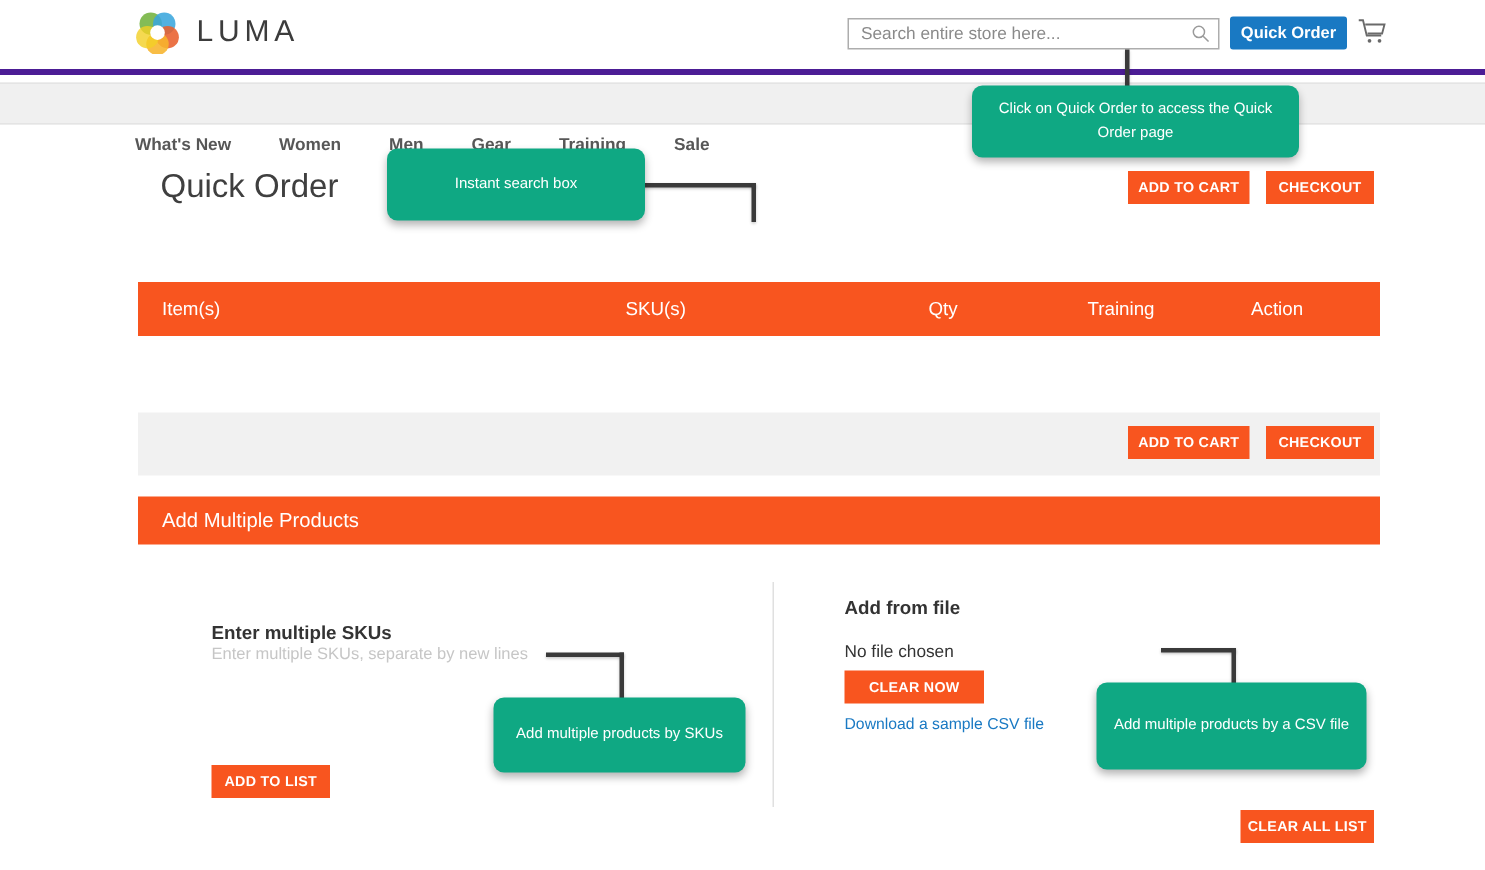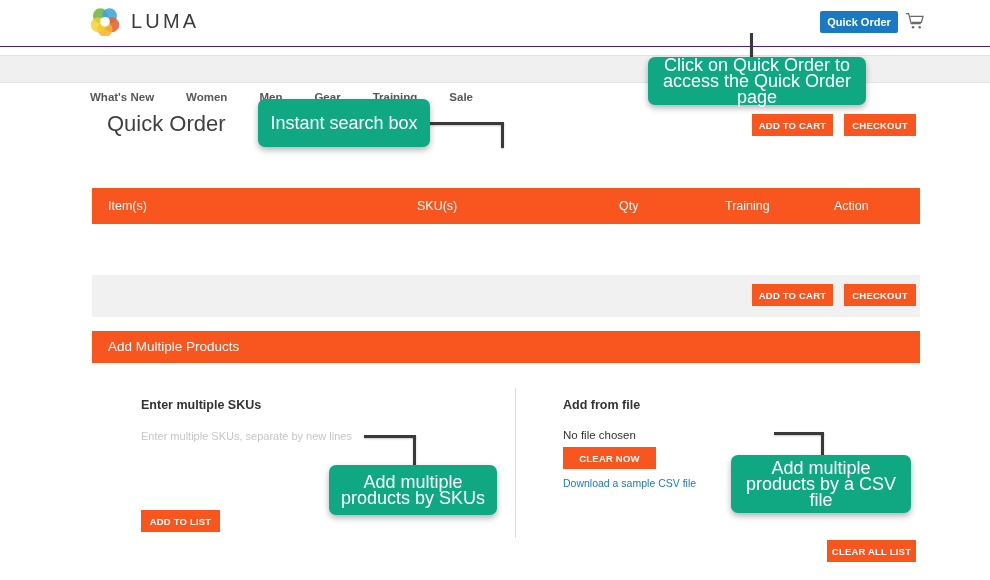--- a/index.html
+++ b/index.html
@@ -13,21 +13,21 @@
     position: relative;
     width: 990px; height: 580px;
     background: #ffffff;
   }
 
   
   .header {
     position: absolute; left: 0; top: 0;
     width: 990px; height: 46px;
     background: #ffffff;
-    border-bottom: 1px solid #4c1d95;
+    border-bottom: 4px solid #4c1d95;
   }
   .logo-wrap {
     position: absolute; left: 90px; top: 6px;
     display: flex; align-items: center; gap: 11px;
   }
   .logo-mark { width: 30px; height: 30px; display:block; }
   .logo-text {
     font-size: 20px; letter-spacing: 3.2px;
     color: #3c3c3c; font-weight: 400;
   }
@@ -134,21 +134,21 @@
 
   .col-divider {
     position: absolute; left: 515px; top: 388px;
     width: 1px; height: 150px; background: #e0e0e0;
   }
 
   .col-head {
     position: absolute; font-size: 12.5px;
     font-weight: bold; color: #333;
   }
-  .col-head-skus { left: 141px; top: 398px; }
+  .col-head-skus { left: 141px; top: 415px; }
   .col-head-file { left: 563px; top: 398px; }
 
   .sku-placeholder {
     position: absolute; left: 141px; top: 430px;
     font-size: 11px; color: #c6c6c6;
   }
   .btn-add-list { position:absolute; left:141px; top:510px; width:79px; height:22px; font-size:9.5px; }
 
   .no-file {
     position: absolute; left: 563px; top: 429px;
@@ -162,21 +162,21 @@
   }
   .btn-clear { position:absolute; left:827px; top:540px; width:89px; height:22px; font-size:9.5px; }
 
   
   .callout {
     position: absolute;
     background: #0fa883;
     color: #ffffff;
     border-radius: 7px;
     font-family: "Liberation Sans", sans-serif;
-    font-size: 18px;
+    font-size: 10px;
     line-height: 16px;
     text-align: center;
     display: flex; align-items: center; justify-content: center;
     box-shadow: 0 3px 6px rgba(0,0,0,0.30);
     box-sizing: border-box;
     padding: 4px 10px;
     z-index: 30;
   }
   .callout-quickorder { left: 648px; top: 57px; width: 218px; height: 48px; }
   .callout-instant    { left: 258px; top: 99px; width: 172px; height: 48px; }
@@ -219,20 +219,27 @@
         <circle cx="14" cy="13" r="10" fill="#7ab648" opacity=".92"></circle>
         <circle cx="26" cy="13" r="10" fill="#3aa6dd" opacity=".88"></circle>
         <circle cx="29" cy="25" r="10" fill="#e8602c" opacity=".88"></circle>
         <circle cx="20" cy="31" r="10" fill="#f7b42c" opacity=".88"></circle>
         <circle cx="11" cy="25" r="10" fill="#f2d024" opacity=".80"></circle>
         <circle cx="20" cy="21" r="6.5" fill="#ffffff"></circle>
       </svg>
       <span class="logo-text">LUMA</span>
     </div>
 
+    <div class="search-box">
+      <input type="text" placeholder="Search entire store here..." style="">
+      <svg class="search-icon" viewBox="0 0 16 16">
+        <circle cx="6.5" cy="6.5" r="4.6" fill="none" stroke="#9a9a9a" stroke-width="1.2"></circle>
+        <line x1="10" y1="10" x2="14.4" y2="14.4" stroke="#9a9a9a" stroke-width="1.3"></line>
+      </svg>
+    </div>
 
     <button class="quick-order-btn">Quick Order</button>
 
     <svg class="cart-icon" viewBox="0 0 24 24">
       <path d="M1 3 h3.4 l3 12.2 h11.6" fill="none" stroke="#6a6a6a" stroke-width="1.5"></path>
       <path d="M6.2 6.4 h15.4 l-1.9 7.2 H8" fill="none" stroke="#6a6a6a" stroke-width="1.5"></path>
       <circle cx="9.6" cy="19.4" r="1.5" fill="#6a6a6a"></circle>
       <circle cx="17.6" cy="19.4" r="1.5" fill="#6a6a6a"></circle>
     </svg>
   </div>

